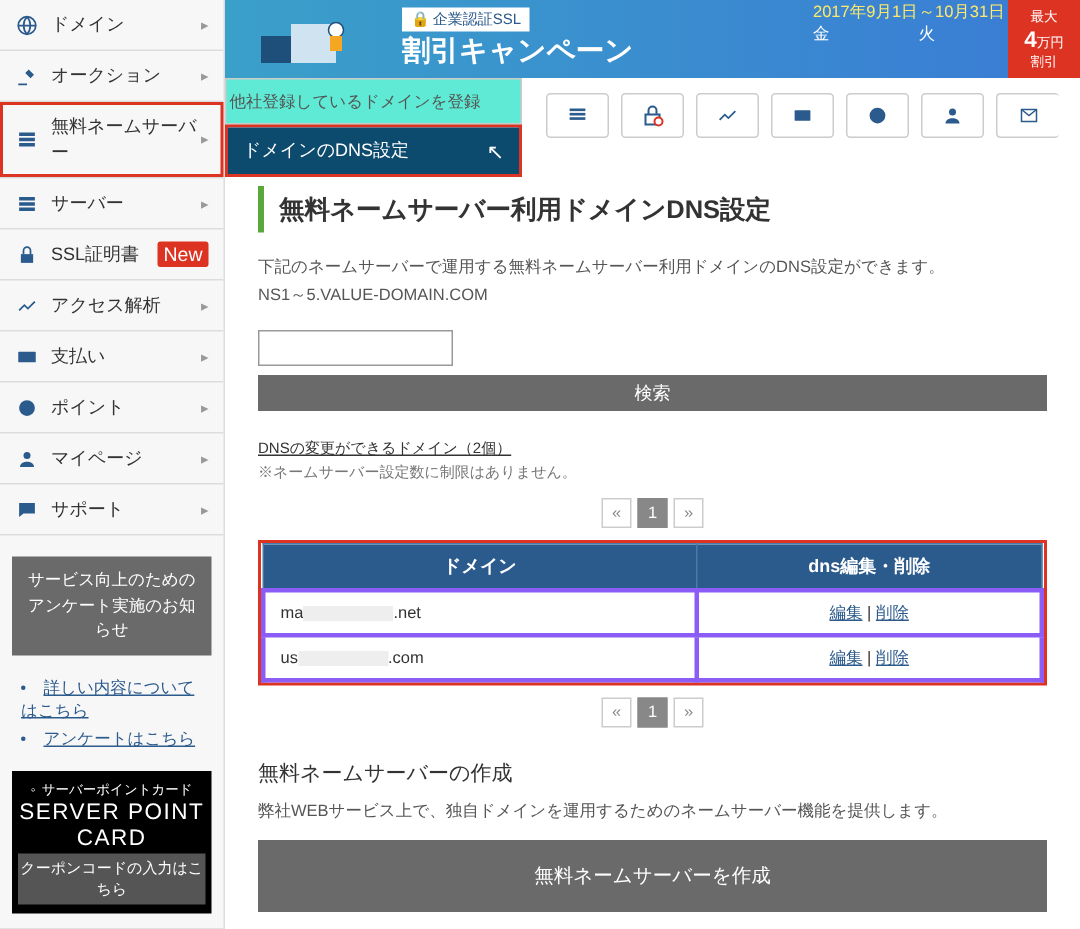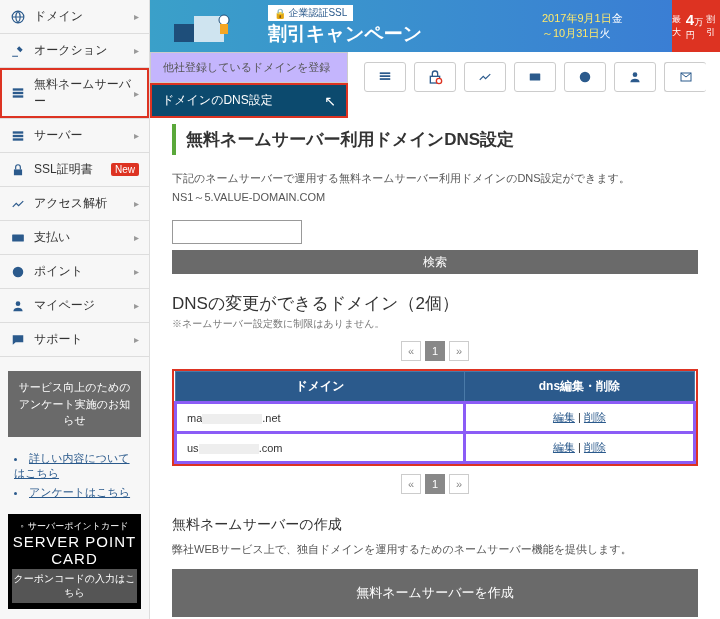--- a/index.html
+++ b/index.html
@@ -4,55 +4,55 @@
 <style>
 * { box-sizing: border-box; margin: 0; padding: 0; }
 body { font-family: "Hiragino Kaku Gothic Pro", Meiryo, sans-serif; font-size: 12px; color: #333; background: #fff; width: 720px; }
 .layout { display: flex; }
 .sidebar { width: 174px; background: #f7f7f7; border-right: 1px solid #ddd; }
 .side-item { display: flex; align-items: center; padding: 8px 10px; border-bottom: 1px solid #ddd; cursor: pointer; position: relative; }
 .side-item .icon { width: 16px; height: 16px; margin-right: 8px; color: #2b5a8c; display: inline-flex; align-items: center; justify-content: center; }
 .side-item .lbl { flex: 1; color: #333; }
 .side-item .chev { color: #999; font-size: 10px; }
 .side-highlight { box-shadow: inset 0 0 0 2px #d32; }
-.badge-new { background: #d32; color: #fff; font-size: 10px; padding: 1px 4px; margin-left: 4px; border-radius: 2px; }
+.badge-new { background: #d32; color: #fff; font-size: 13px; padding: 1px 4px; margin-left: 4px; border-radius: 2px; }
 .side-box { margin: 14px 8px; background: #6a6a6a; color: #fff; text-align: center; padding: 8px 6px; font-size: 11px; line-height: 1.5; }
 .side-links { margin: 4px 14px 14px; font-size: 11px; }
 .side-links li { margin: 4px 0; color: #2b5a8c; list-style: disc inside; }
 .side-links a { color: #2b5a8c; text-decoration: underline; }
 .spc { margin: 0 8px 10px; background: #000; color: #fff; text-align: center; padding: 6px 4px; }
 .spc .t1 { font-size: 9px; display:flex; align-items:center; justify-content:center; gap:4px; }
 .spc .t2 { font-family: Impact, sans-serif; font-size: 15px; letter-spacing: 1px; }
 .spc .t3 { background: #555; font-size: 10px; padding: 3px 0; margin-top: 2px; }
 .oshirase-head { border-top: 1px solid #ccc; border-bottom: 1px solid #ccc; padding: 6px 10px; font-size: 13px; position: relative; }
 .main { flex: 1; position: relative; padding-bottom: 20px; }
 .banner { height: 52px; background: linear-gradient(90deg,#3aa0c9,#3a7bd5); color: #fff; display: flex; align-items: stretch; }
 .banner-left { width: 118px; display:flex; align-items:center; justify-content:center; }
 .banner-mid { flex: 1; display: flex; flex-direction: column; justify-content: center; }
 .banner-tag { background: #fff; color: #2b5a8c; font-size: 10px; padding: 1px 6px; width: fit-content; display:flex; align-items:center; gap:2px; }
 .banner-title { font-size: 19px; font-weight: bold; }
-.banner-right { width: 136px; font-size: 11px; display: flex; flex-direction: column; justify-content: center; padding-left: 6px; }
+.banner-right { width: 136px; font-size: 11px; display: flex; flex-direction: row; justify-content: center; padding-left: 6px; }
 .banner-right .d { color: #ffe96b; }
-.banner-badge { width: 48px; background: #d32; display: flex; flex-direction: row; align-items: center; justify-content: center; font-size: 9px; position: relative; }
+.banner-badge { width: 48px; background: #d32; display: flex; flex-direction: column; align-items: center; justify-content: center; font-size: 9px; position: relative; }
 .banner-badge .big { font-size: 15px; font-weight: bold; }
 .flyout { position: absolute; left: 0; top: 52px; width: 198px; z-index: 5; }
-.fly-row1 { background: #c4b5fd; border: 1px solid #ccc; padding: 7px 12px; font-size: 11px; color: #555; }
+.fly-row1 { background: #5eead4; border: 1px solid #ccc; padding: 7px 2px; font-size: 11px; color: #555; }
 .fly-row2-wrap { border: 2px solid #d32; }
 .fly-row2 { background: #0c4a6e; color: #fff; padding: 7px 10px; font-size: 12px; display: flex; align-items: center; }
 .cursor { margin-left: auto; font-size: 14px; }
 .iconbar { display: flex; gap: 8px; padding: 10px 14px 10px 214px; }
 .iconbar .ib { width: 42px; height: 30px; border: 1px solid #ccc; border-radius: 3px; display: flex; align-items: center; justify-content: center; color: #2b5a8c; cursor: pointer; font-size:14px; }
 .iconbar .ib:last-child { border-right: none; }
 .content { padding: 0 22px; }
 .h2 { border-left: 4px solid #5aa83a; padding: 4px 10px; font-size: 17px; font-weight: bold; margin: 22px 0 14px; }
 .desc { font-size: 11px; color: #555; line-height: 1.7; margin-bottom: 14px; }
 .search-row { display: flex; justify-content: flex-end; gap: 6px; margin-bottom: 18px; flex-direction: column; }
 .search-row input { width: 130px; height: 24px; border: 1px solid #999; padding: 0 4px; }
 .search-row button { background: #6a6a6a; color: #fff; border: none; padding: 0 10px; height: 24px; cursor: pointer; font-size: 12px; }
-.sub { font-size: 17px; margin-bottom: 2px; }
+.sub { font-size: 10px; margin-bottom: 2px; text-decoration: underline; }
 .note { font-size: 10px; color: #777; margin-bottom: 10px; }
 .pager { display: flex; gap: 4px; justify-content: center; margin: 8px 0; }
 .pager span { width: 20px; height: 20px; display: inline-flex; align-items: center; justify-content: center; border: 1px solid #ccc; font-size: 11px; color: #888; }
 .pager .cur { background: #888; color: #fff; border-color: #888; }
 .tbl-wrap { border: 2px solid #d32; }
 table { width: 100%; border-collapse: collapse; }
 th { background: #2b5a8c; color: #fff; padding: 6px; font-size: 12px; border: 1px solid #4a7aa8; }
 td { padding: 6px 10px; border: 3px solid #8b5cf6; font-size: 11px; }
 td.actions { text-align: center; }
 td a { color: #2b5a8c; text-decoration: underline; }

